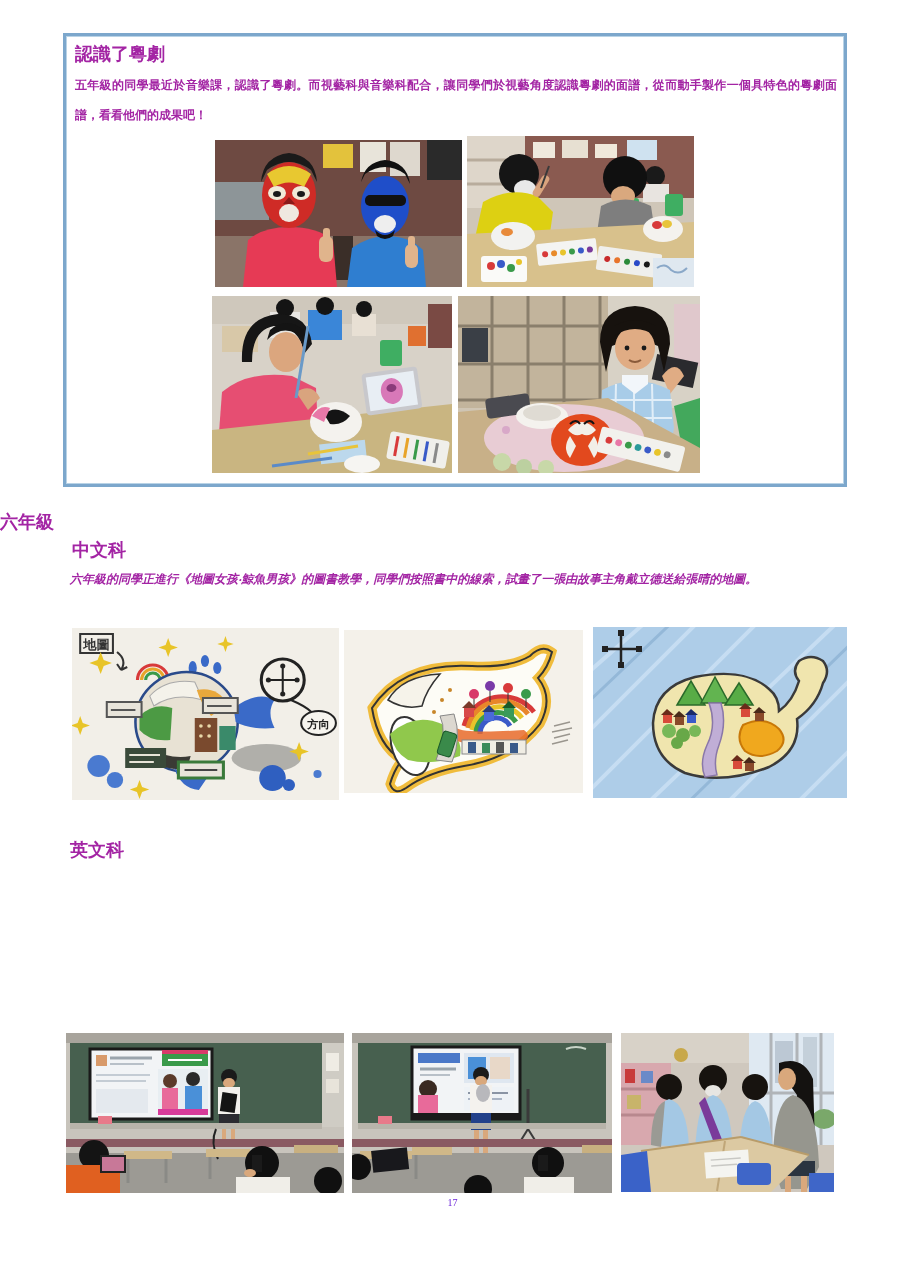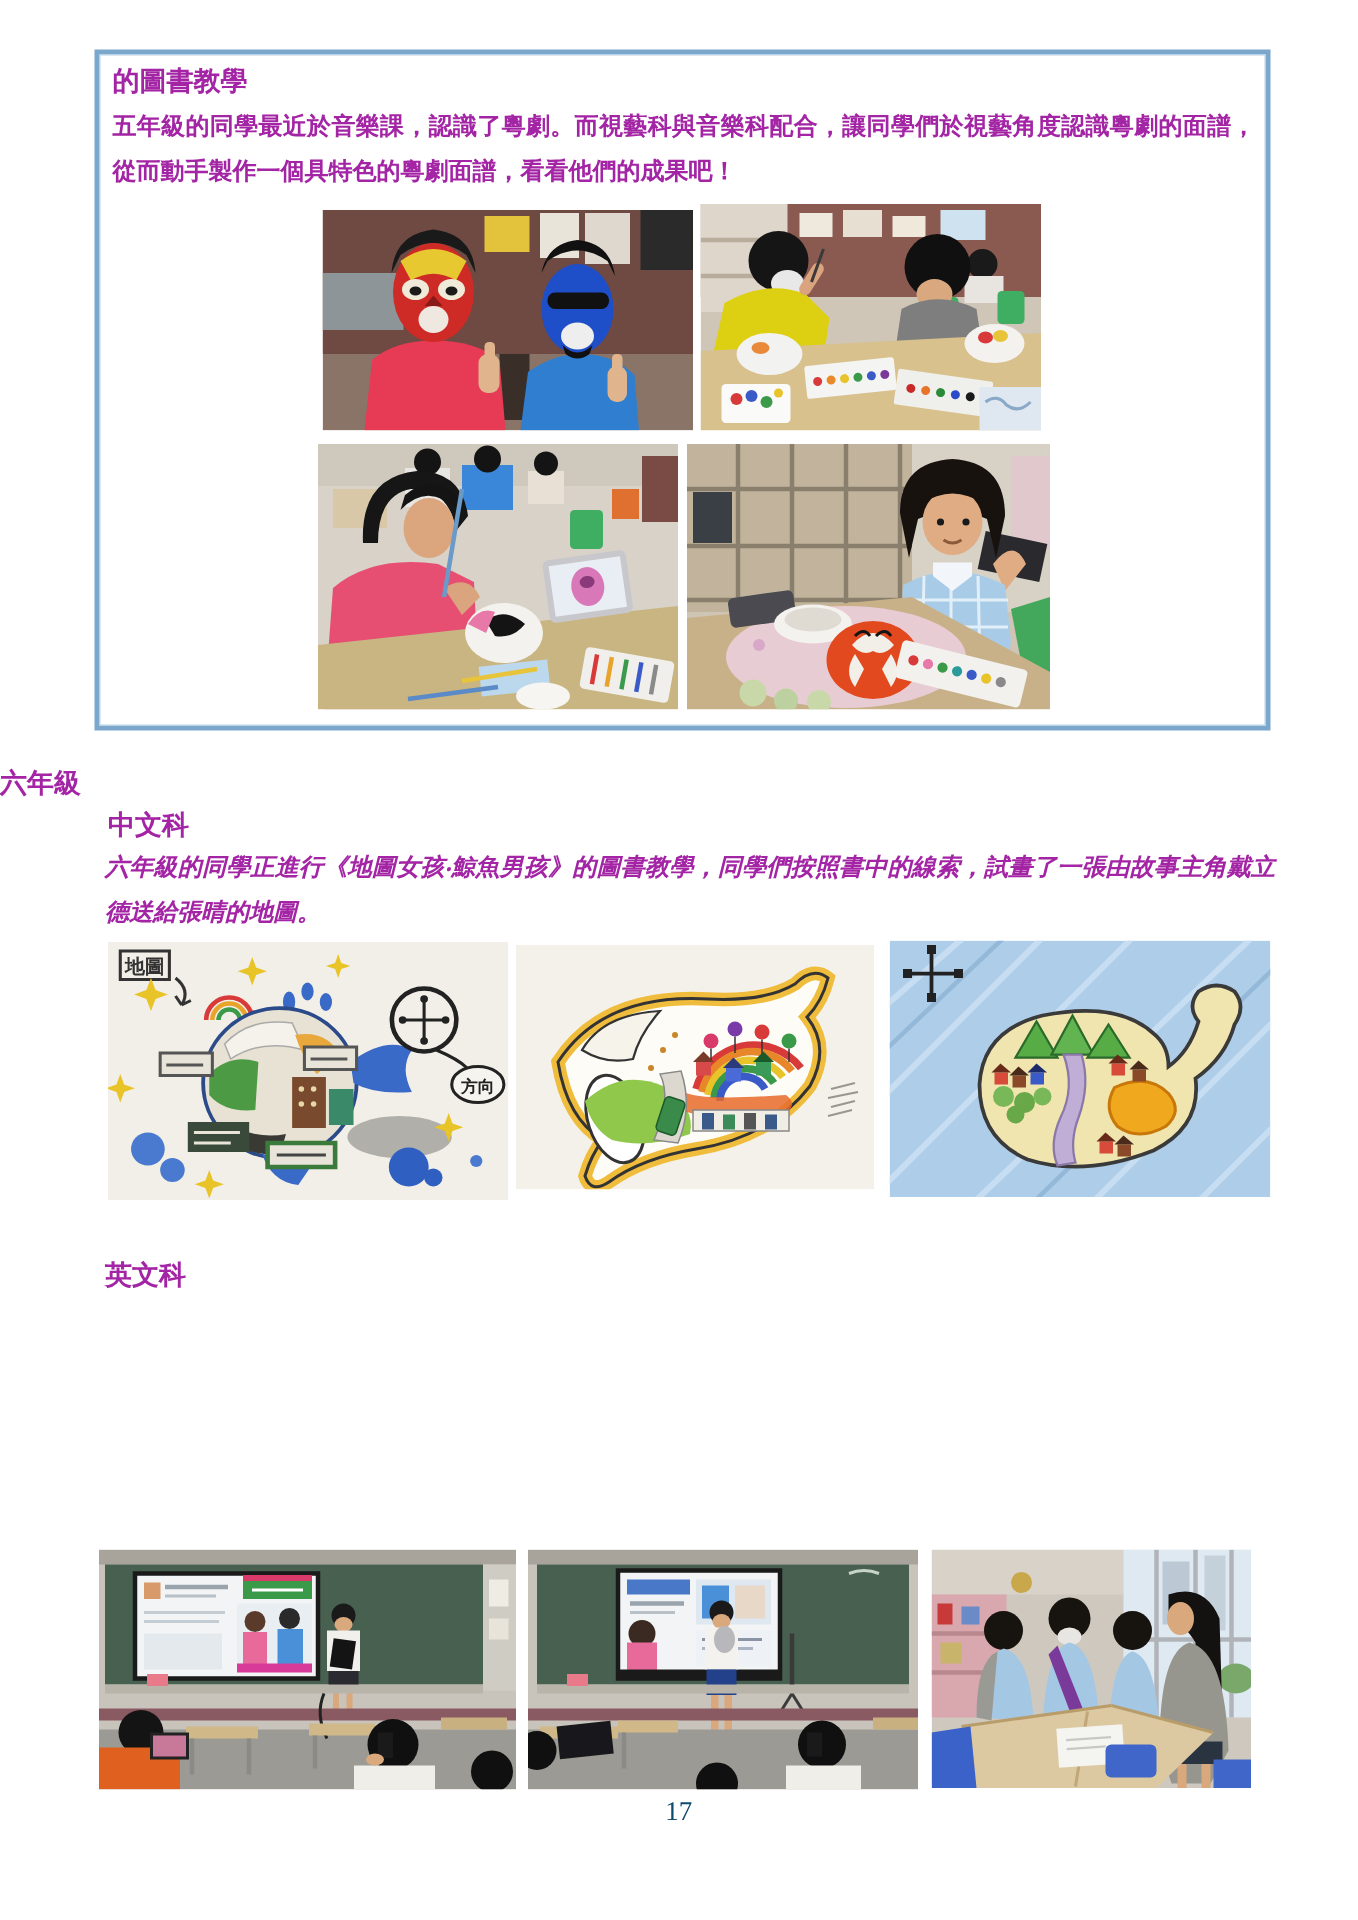--- a/index.html
+++ b/index.html
@@ -1,37 +1,37 @@
 <!DOCTYPE html>
 <html><head>
 <meta charset="utf-8">
 <style>
   html,body{margin:0;padding:0;background:#ffffff;}
   .page{position:relative;width:905px;height:1280px;background:#ffffff;overflow:hidden;
         font-family:"Liberation Sans",sans-serif;}
   .ctext{color:#a324a4;font-weight:bold;}
   .sec-title{position:absolute;font-size:18px;line-height:24px;}
-  .body-text{position:absolute;font-size:16px;line-height:30px;text-align:justify;}
+  .body-text{position:absolute;font-size:12px;line-height:30px;text-align:justify;}
   .body-text.en{line-height:29px;}
   .box{position:absolute;left:63px;top:33px;width:784px;height:454px;
        border:3px solid #7ca7cc;box-sizing:border-box;box-shadow:inset 0 0 0 1px #b9d3e6;}
   .center-head{position:absolute;left:0;width:905px;text-align:left;font-size:18px;}
   .photo{position:absolute;overflow:hidden;}
   .photo svg{display:block;width:100%;height:100%;}
   .pagenum{position:absolute;left:0;width:905px;text-align:center;top:1197px;
-           font-size:18px;color:#0c4a6e;font-family:"Liberation Serif",serif;}
+           font-size:10px;color:#6d28d9;font-family:"Liberation Serif",serif;}
 </style>
 </head>
 <body>
 
 <div class="page">
 
   <div class="box"></div>
 
-  <div class="sec-title ctext" style="left:75px;top:42px;">的圖書教學</div>
+  <div class="sec-title ctext" style="left:75px;top:42px;">認識了粵劇</div>
 
   <div class="body-text ctext" style="left:75px;top:70px;width:762px;">五年級的同學最近於音樂課，認識了粵劇。而視藝科與音樂科配合，讓同學們於視藝角度認識粵劇的面譜，從而動手製作一個具特色的粵劇面譜，看看他們的成果吧！</div>
 
   <div class="photo" style="left:215px;top:140px;width:247px;height:147px;">
     <svg viewBox="0 0 247 147" preserveAspectRatio="none">
       <rect width="247" height="147" fill="#8a7468"></rect>
       <rect width="247" height="96" fill="#6e4a42"></rect>
       <rect x="0" y="42" width="54" height="38" fill="#8d9598"></rect>
       <rect x="108" y="4" width="30" height="24" fill="#e3c23c"></rect>
       <rect x="145" y="2" width="26" height="30" fill="#e8e4da"></rect>

